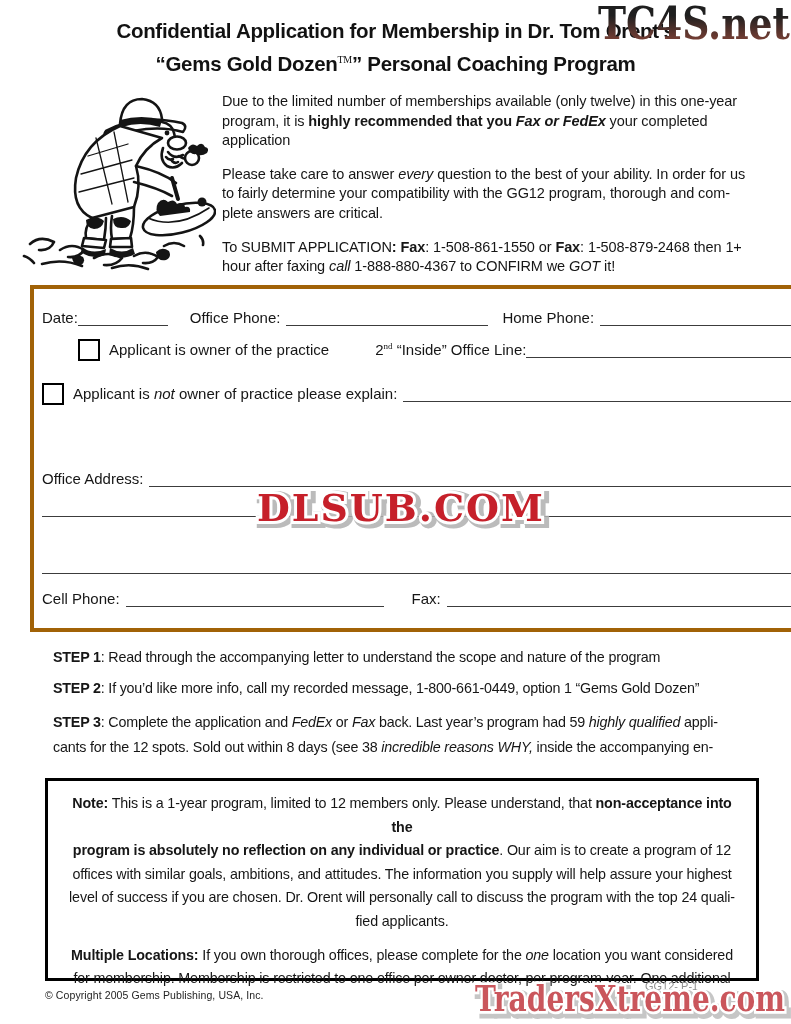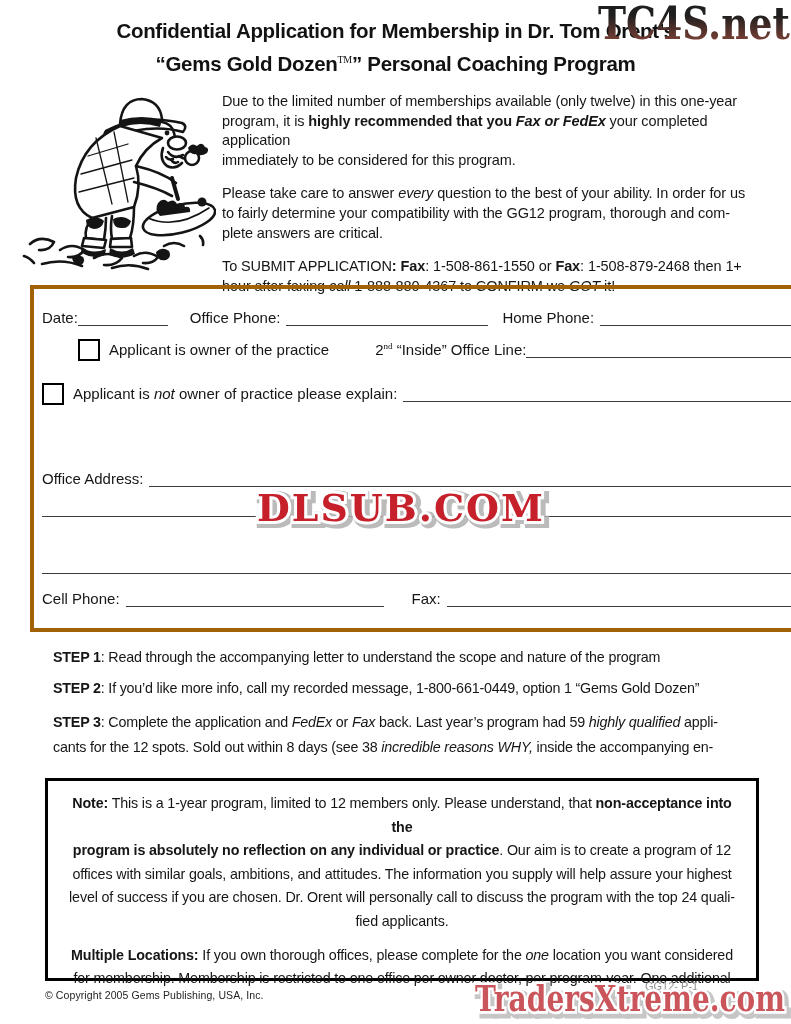--- a/index.html
+++ b/index.html
@@ -111,21 +111,21 @@
 
     <path d="M14 158 q10 -9 24 -2 q-4 9 -15 8 M44 164 q12 -8 24 0 q-5 8 -16 7"></path>
     <path d="M78 172 q14 -8 28 0 q-6 8 -18 7 M118 170 q12 -7 24 1 q-5 7 -15 6"></path>
     <path d="M26 178 q20 -6 40 2 M96 182 q18 -6 36 1 M148 160 q10 -6 20 0"></path>
     <path d="M56 172 q5 -5 11 -1 q3 5 -2 8 q-7 2 -9 -7 Z" fill="#141414" stroke="none"></path>
     <path d="M140 166 q6 -6 13 -1 q3 6 -3 9 q-9 2 -10 -8 Z" fill="#141414" stroke="none"></path>
     <path d="M8 170 q6 2 10 7 M184 150 q4 4 3 9"></path>
   </svg>
 
   <div class="intro">
-    <p><span>Due to the limited number of memberships available (only twelve) in this one-year</span><br><span>program, it is </span><span class="b u">highly recommended that you </span><span class="b i u">Fax or FedEx</span><span> your completed application</span><br><span>immediately to be considered for this program.</span></p>
+    <p><span>Due to the limited number of memberships available (only twelve) in this one-year</span><br><span>program, it is </span><span class="b u">highly recommended that you </span><span class="b i u">Fax or FedEx</span><span> your completed application</span><br></p>
     <p><span>Please take care to answer </span><span class="i">every</span><span> question to the best of your ability. In order for us</span><br><span>to fairly determine your compatibility with the GG12 program, thorough and com-</span><br><span>plete answers are critical.</span></p>
     <p><span>To SUBMIT APPLICATION</span><span class="b">: </span><span class="b">Fax</span><span>: 1-508-861-1550 or </span><span class="b">Fax</span><span>: 1-508-879-2468 then 1+</span><br><span>hour after faxing </span><span class="i u">call</span><span> 1-888-880-4367 to </span><span class="u">CONFIRM we </span><span class="i u">GOT</span><span class="u"> it</span><span>!</span></p>
   </div>
 
   <div class="formbox">
     <div class="fr" style="top:18px;">
       <span class="lbl">Date:</span>
       <span class="bl sp6"></span>
         <span class="bl" style="width:84px;"></span>
       <span class="sp22"></span>

